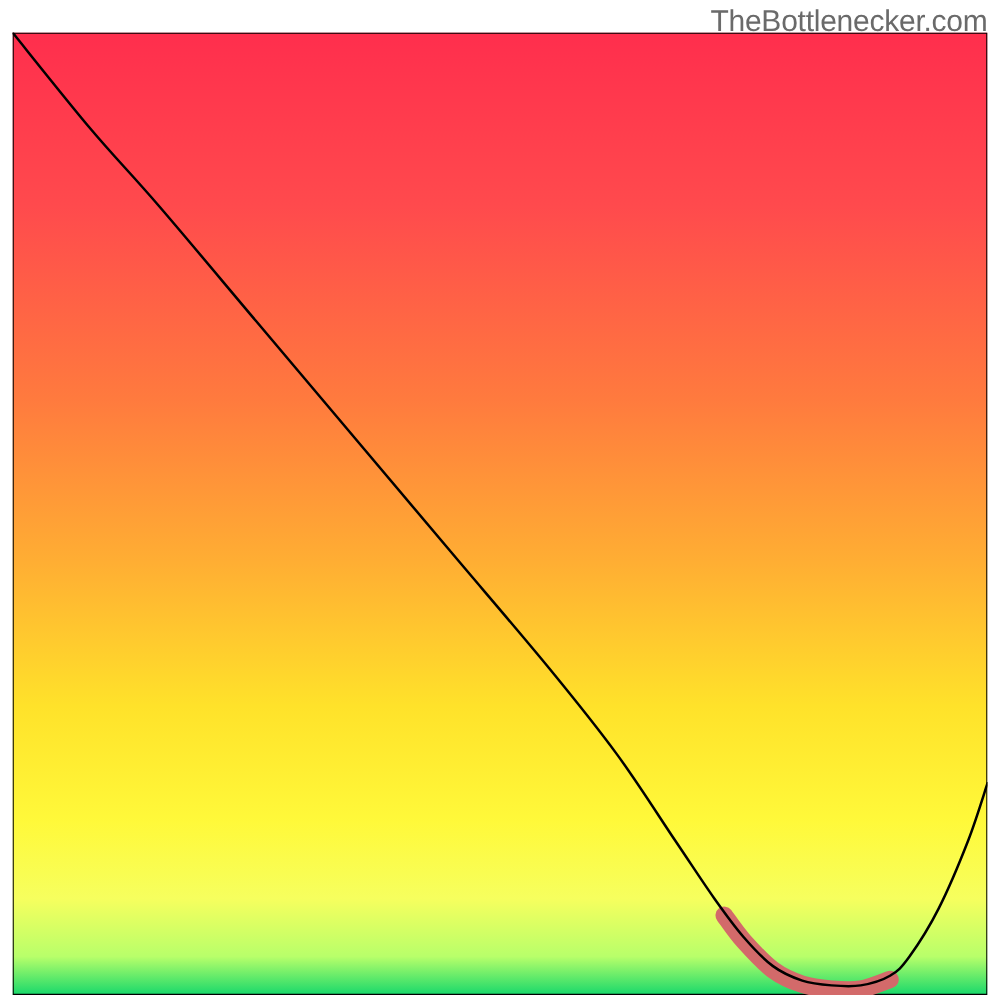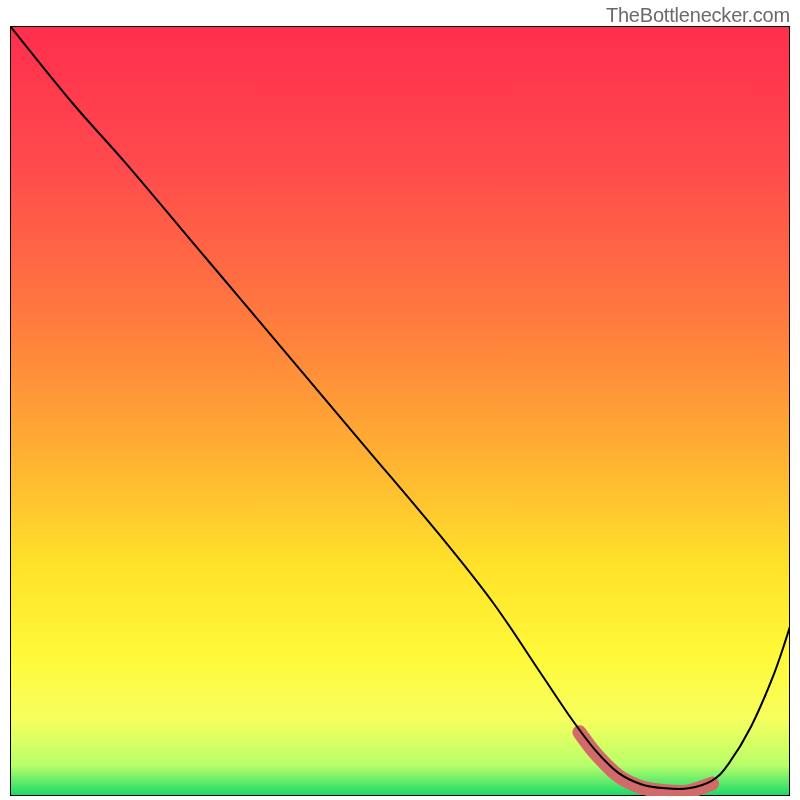--- a/index.html
+++ b/index.html
@@ -13,21 +13,21 @@
   }
   .stage {
     position: relative;
     width: 800px;
     height: 800px;
   }
   .attribution {
     position: absolute;
     top: 4px;
     right: 10px;
-    font-size: 20px;
+    font-size: 24px;
     font-weight: 500;
     color: #6a6a6a;
     letter-spacing: -0.2px;
     z-index: 10;
   }
   .plot {
     position: absolute;
     left: 10px;
     top: 26px;
     width: 780px;

